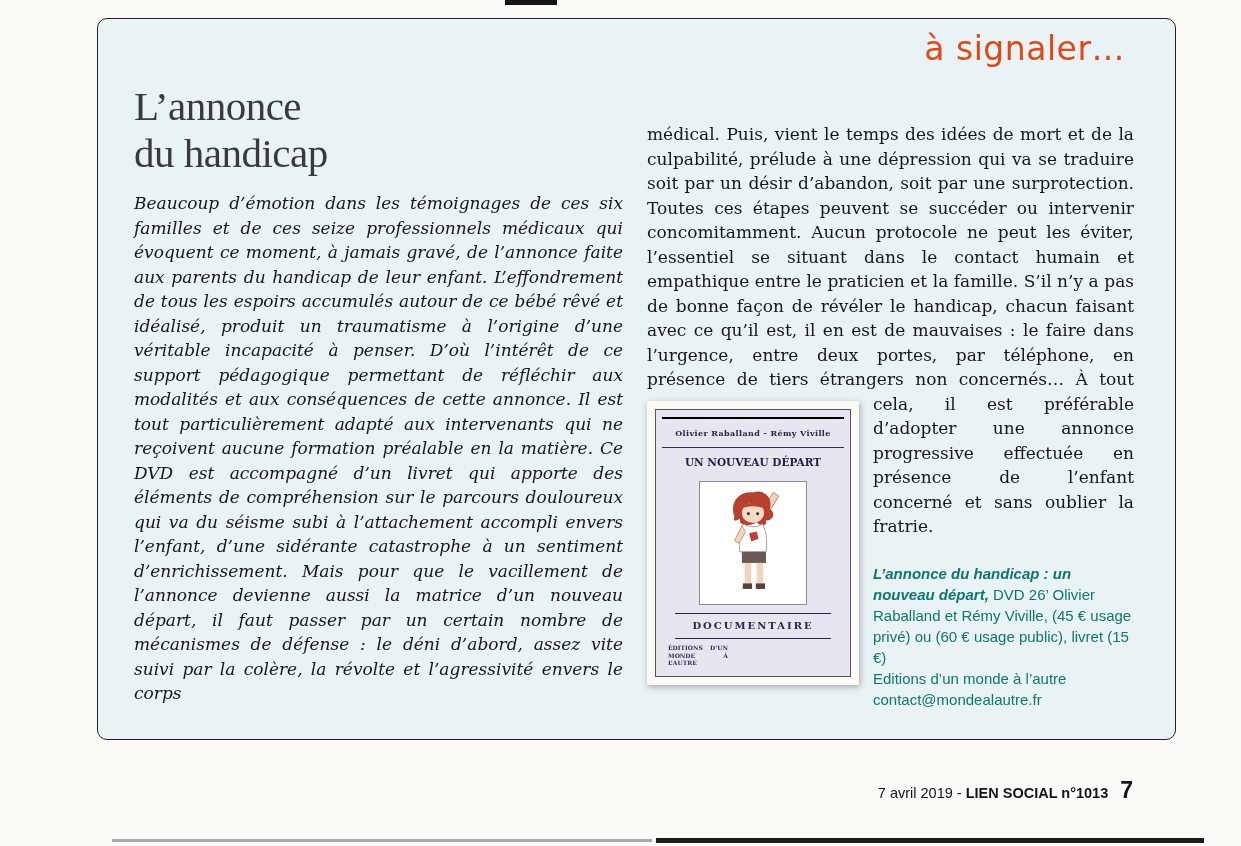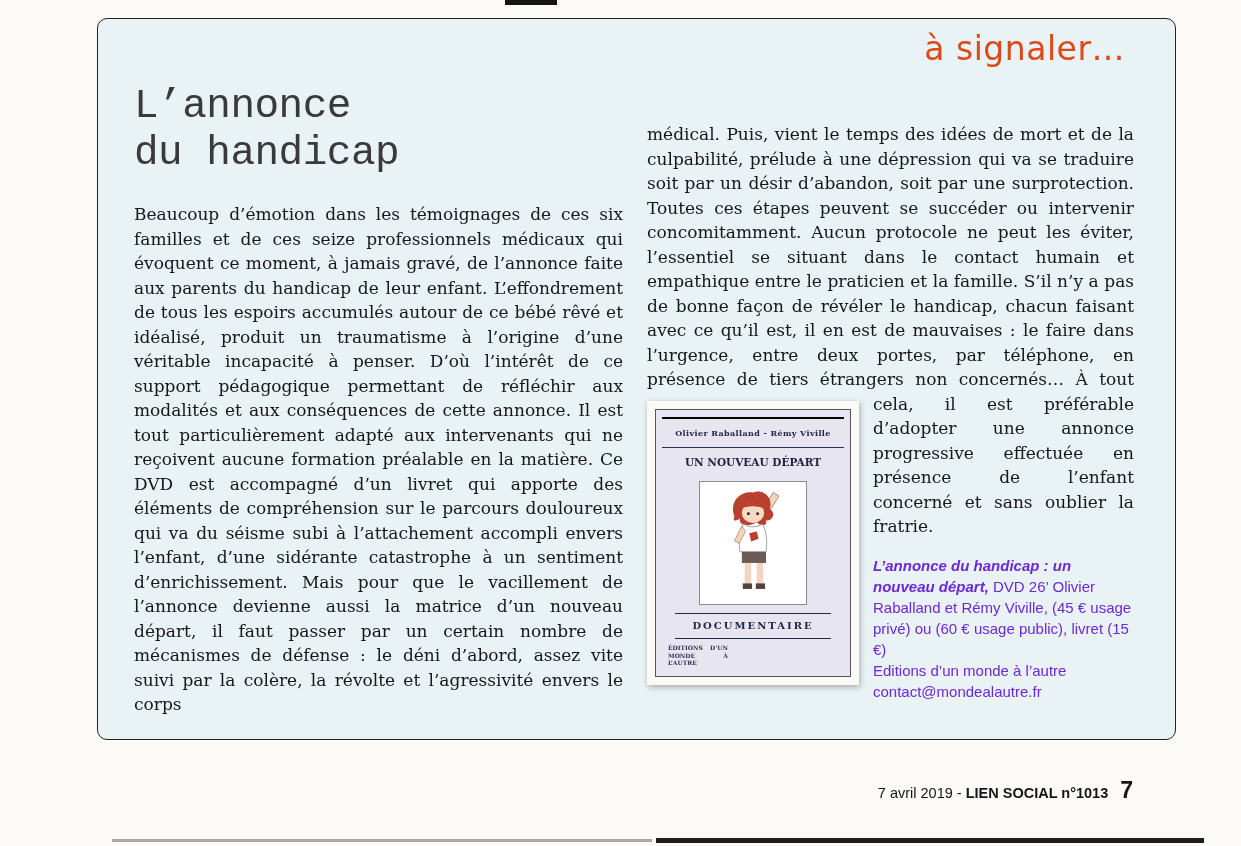--- a/index.html
+++ b/index.html
@@ -13,31 +13,31 @@
     background:#e9f2f4;border:1.5px solid #222;border-radius:10px;
     box-sizing:border-box;
   }
   .section-label{
     position:absolute;top:10px;right:50px;
     font-family:"DejaVu Sans",sans-serif;
     font-size:33px;color:#dd4a1a;letter-spacing:.5px;
   }
   .article-title{
     position:absolute;left:36px;top:64px;
-    font-family:Liberation Mono, monospace;
+    font-family:Liberation Serif, serif;
     font-size:41px;line-height:47px;font-weight:400;
     color:#3a3a3c;letter-spacing:-.5px;
   }
   .body-text{
     font-family:"DejaVu Serif",serif;
     font-size:17px;line-height:24.5px;color:#17171a;
     text-align:justify;
     hyphens:auto;-webkit-hyphens:auto;
   }
-  .col-left{position:absolute;left:36px;top:183px;width:489px;}
+  .col-left{position:absolute;left:36px;top:172px;width:489px;font-style:italic;}
   .col-right{position:absolute;left:549px;top:103px;width:487px;}
 
   
   .dvd-block{
     float:left;width:212px;margin:9px 14px 4px 0;
     background:#fbfaf6;padding:8px;box-sizing:border-box;
     box-shadow:1px 2px 6px rgba(0,0,0,.3);
   }
   .dvd-cover{
     background:#e7e5f0;border:1px solid #555;
@@ -67,23 +67,23 @@
     border-top:1.5px solid #222845;border-bottom:1.5px solid #222845;
     font-size:10px;font-weight:700;letter-spacing:2px;color:#222845;padding:0 0;
   }
   .dvd-publisher{
     margin-top:5px;align-self:flex-start;margin-left:6px;
     font-size:6px;line-height:1.25;color:#2a3050;width:60px;font-weight:700;
   }
 
   .caption{
     overflow:hidden; 
-    margin-top:16px;
+    margin-top:24px;
     font-family:"Liberation Sans",sans-serif;
-    font-size:15px;line-height:21px;color:#6d28d9;text-align:left;
+    font-size:15px;line-height:21px;color:#0f766e;text-align:left;
   }
   .caption .cap-bold{font-weight:700;font-style:italic;}
   .caption .cap-line{display:block;}
 
   .footer{
     position:absolute;top:777px;right:108px;
     display:flex;align-items:baseline;color:#151517;
   }
   .footer-date{font-size:14.5px;white-space:pre;}
   .footer-mag{font-size:14.5px;font-weight:700;}

